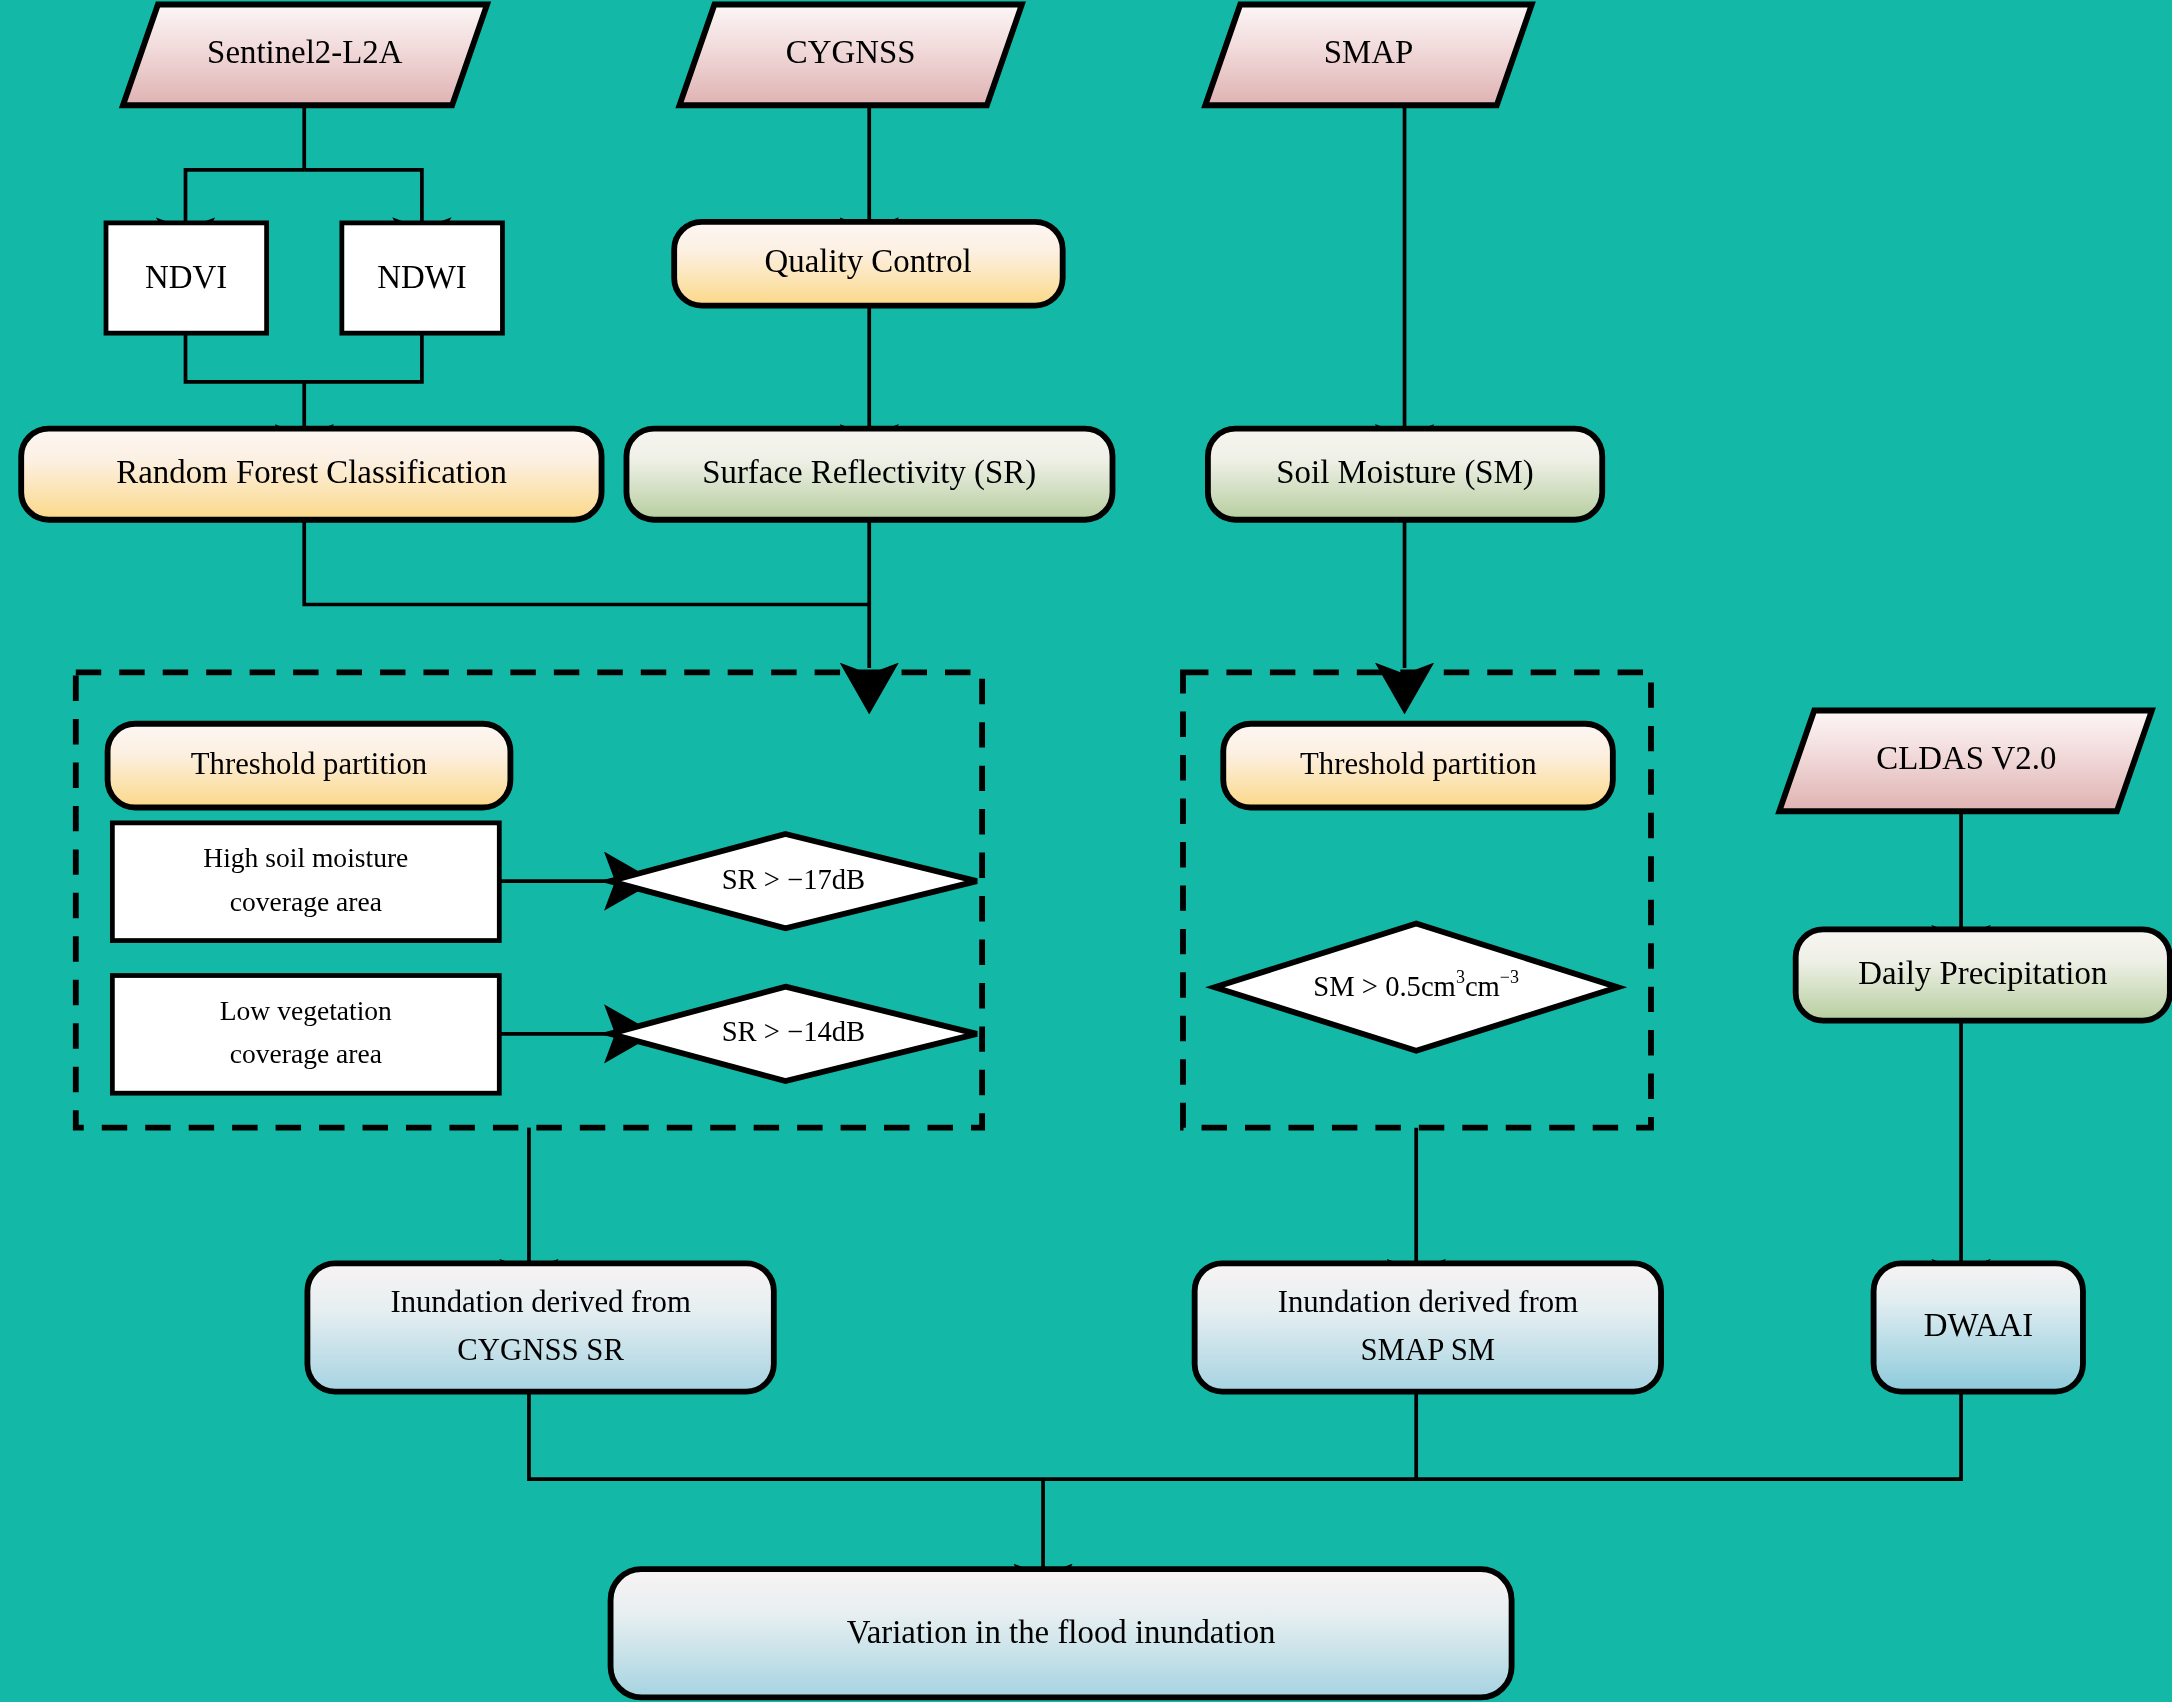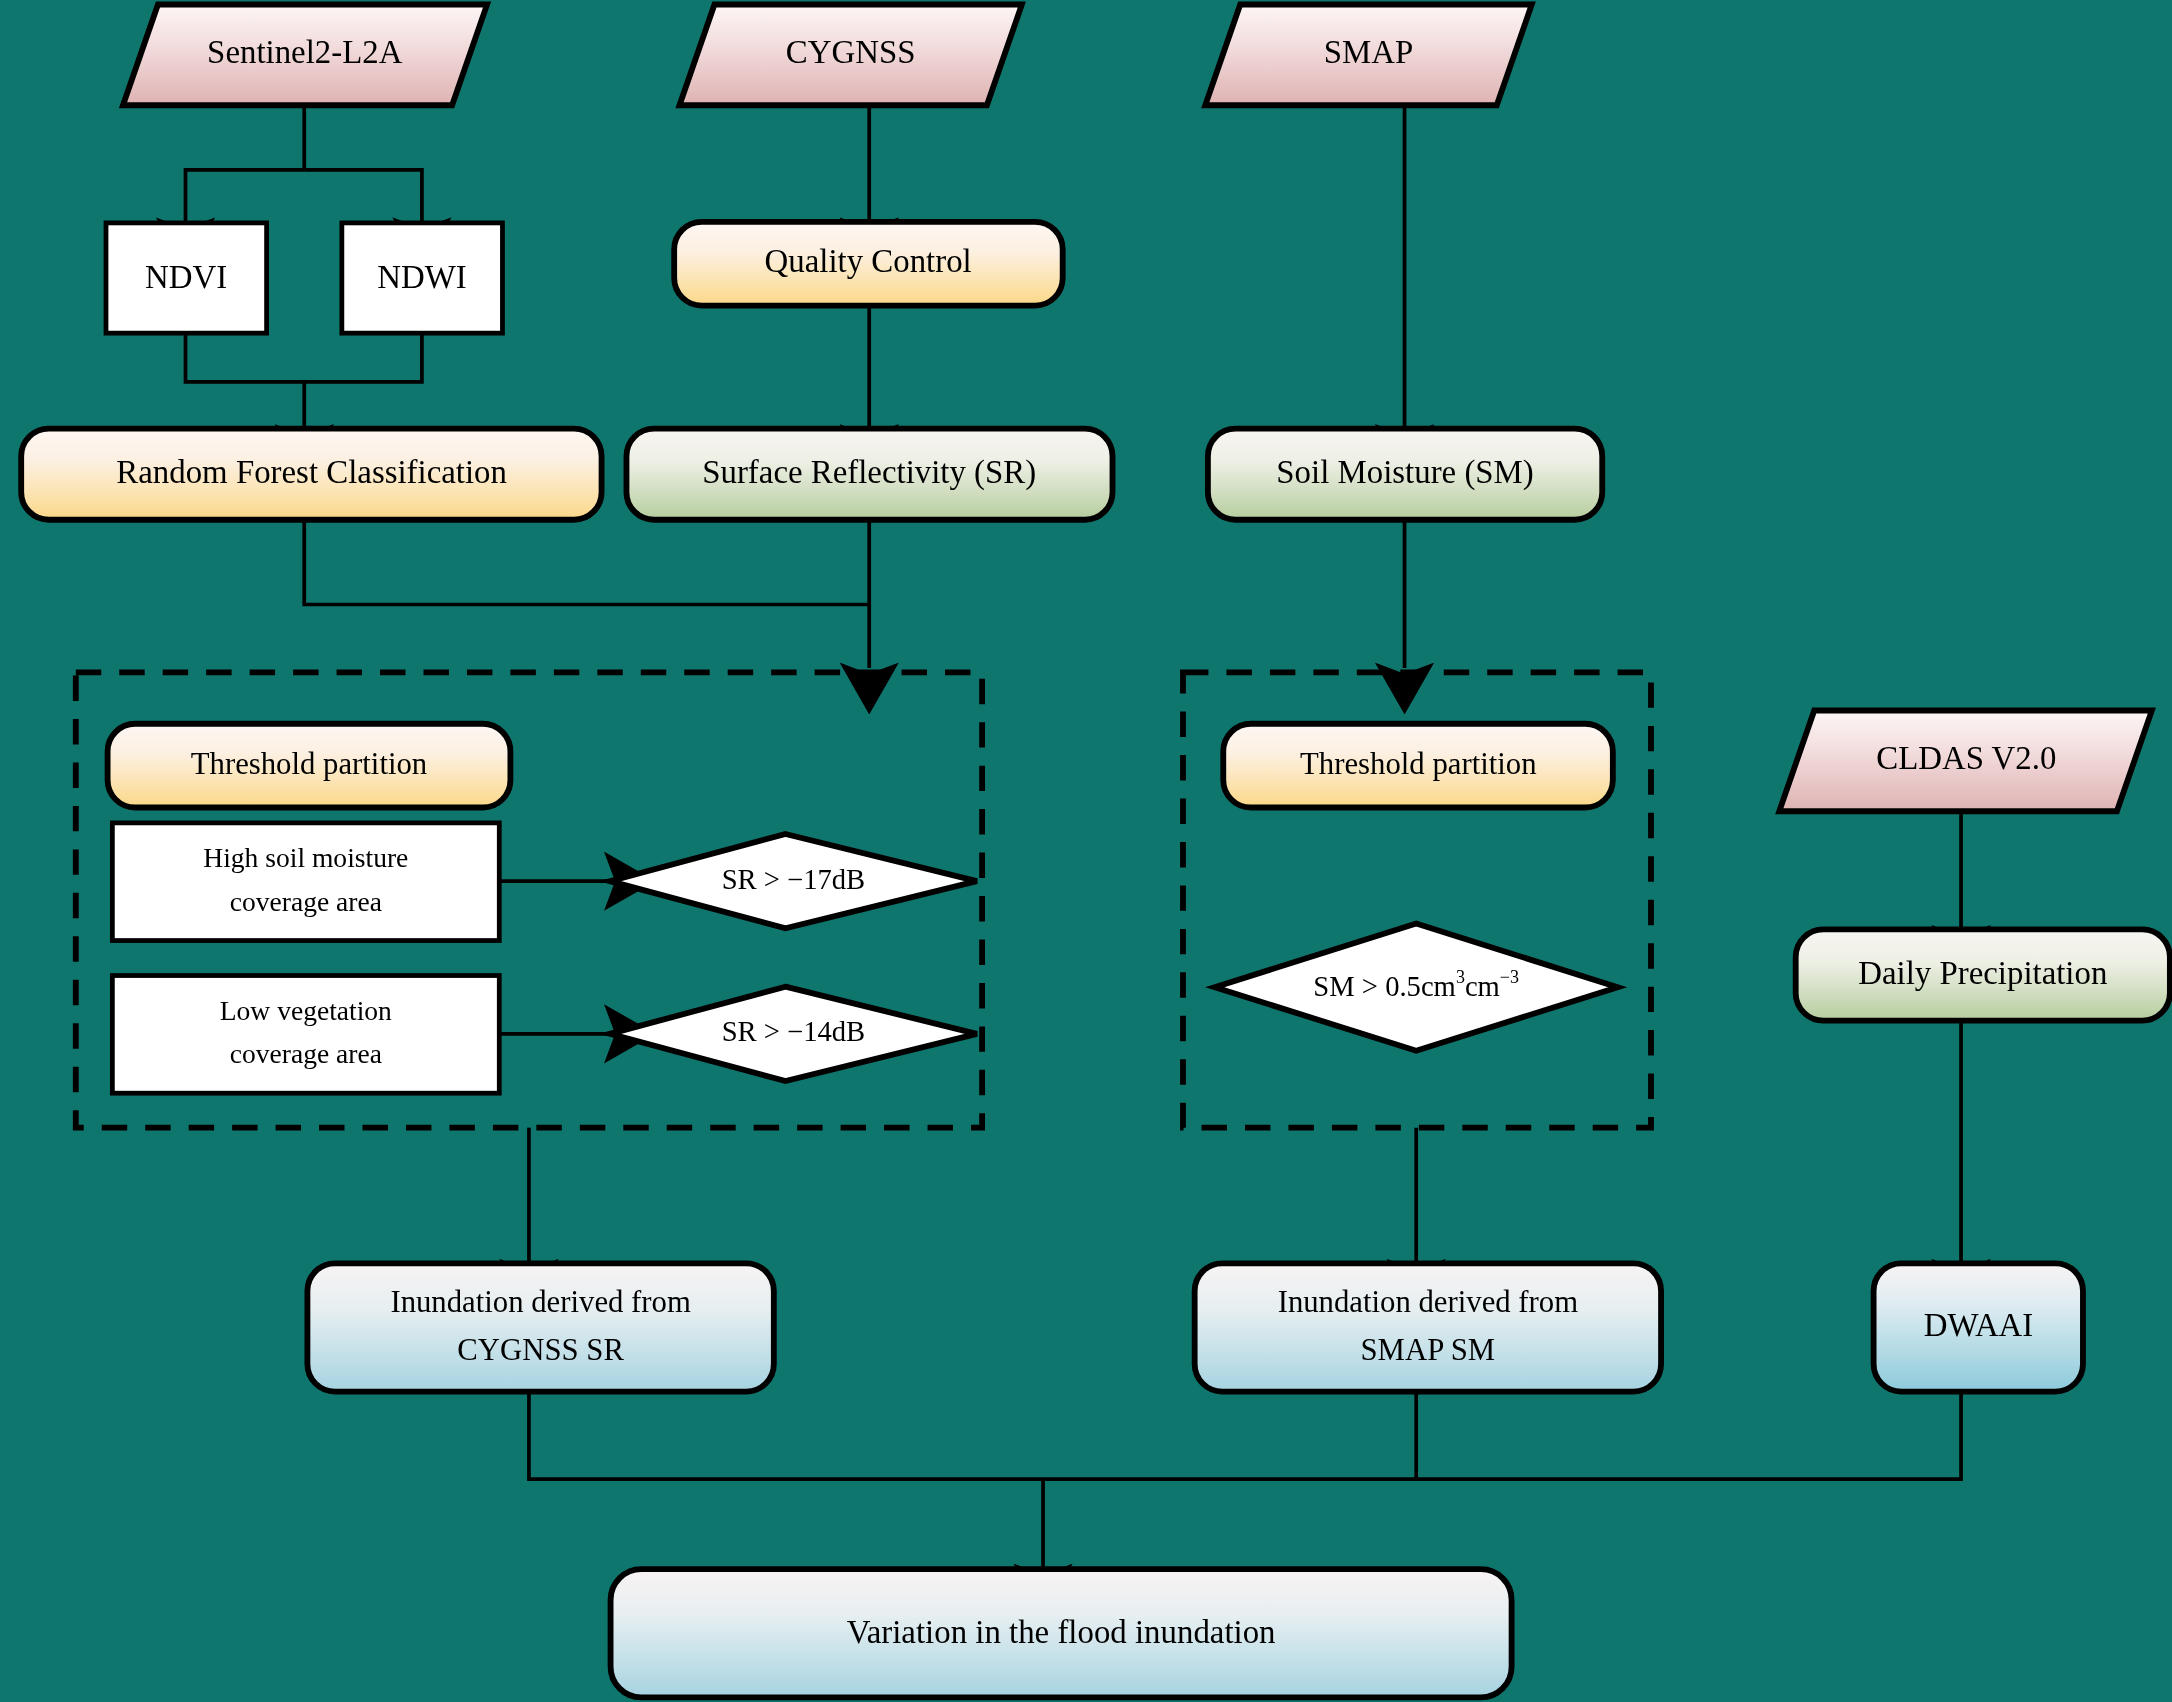--- a/index.html
+++ b/index.html
@@ -4,21 +4,21 @@
 <style>
   html, body {
     margin: 0;
     padding: 0;
     background: #ffffff;
   }
   #stage {
     position: relative;
     width: 2172px;
     height: 1703px;
-    background: #0f766e;
+    background: #14b8a6;
     overflow: hidden;
     font-family: "Liberation Serif", "DejaVu Serif", serif;
   }
   svg.flow {
     position: absolute;
     top: 0;
     left: 0;
     width: 2172px;
     height: 1703px;
   }

